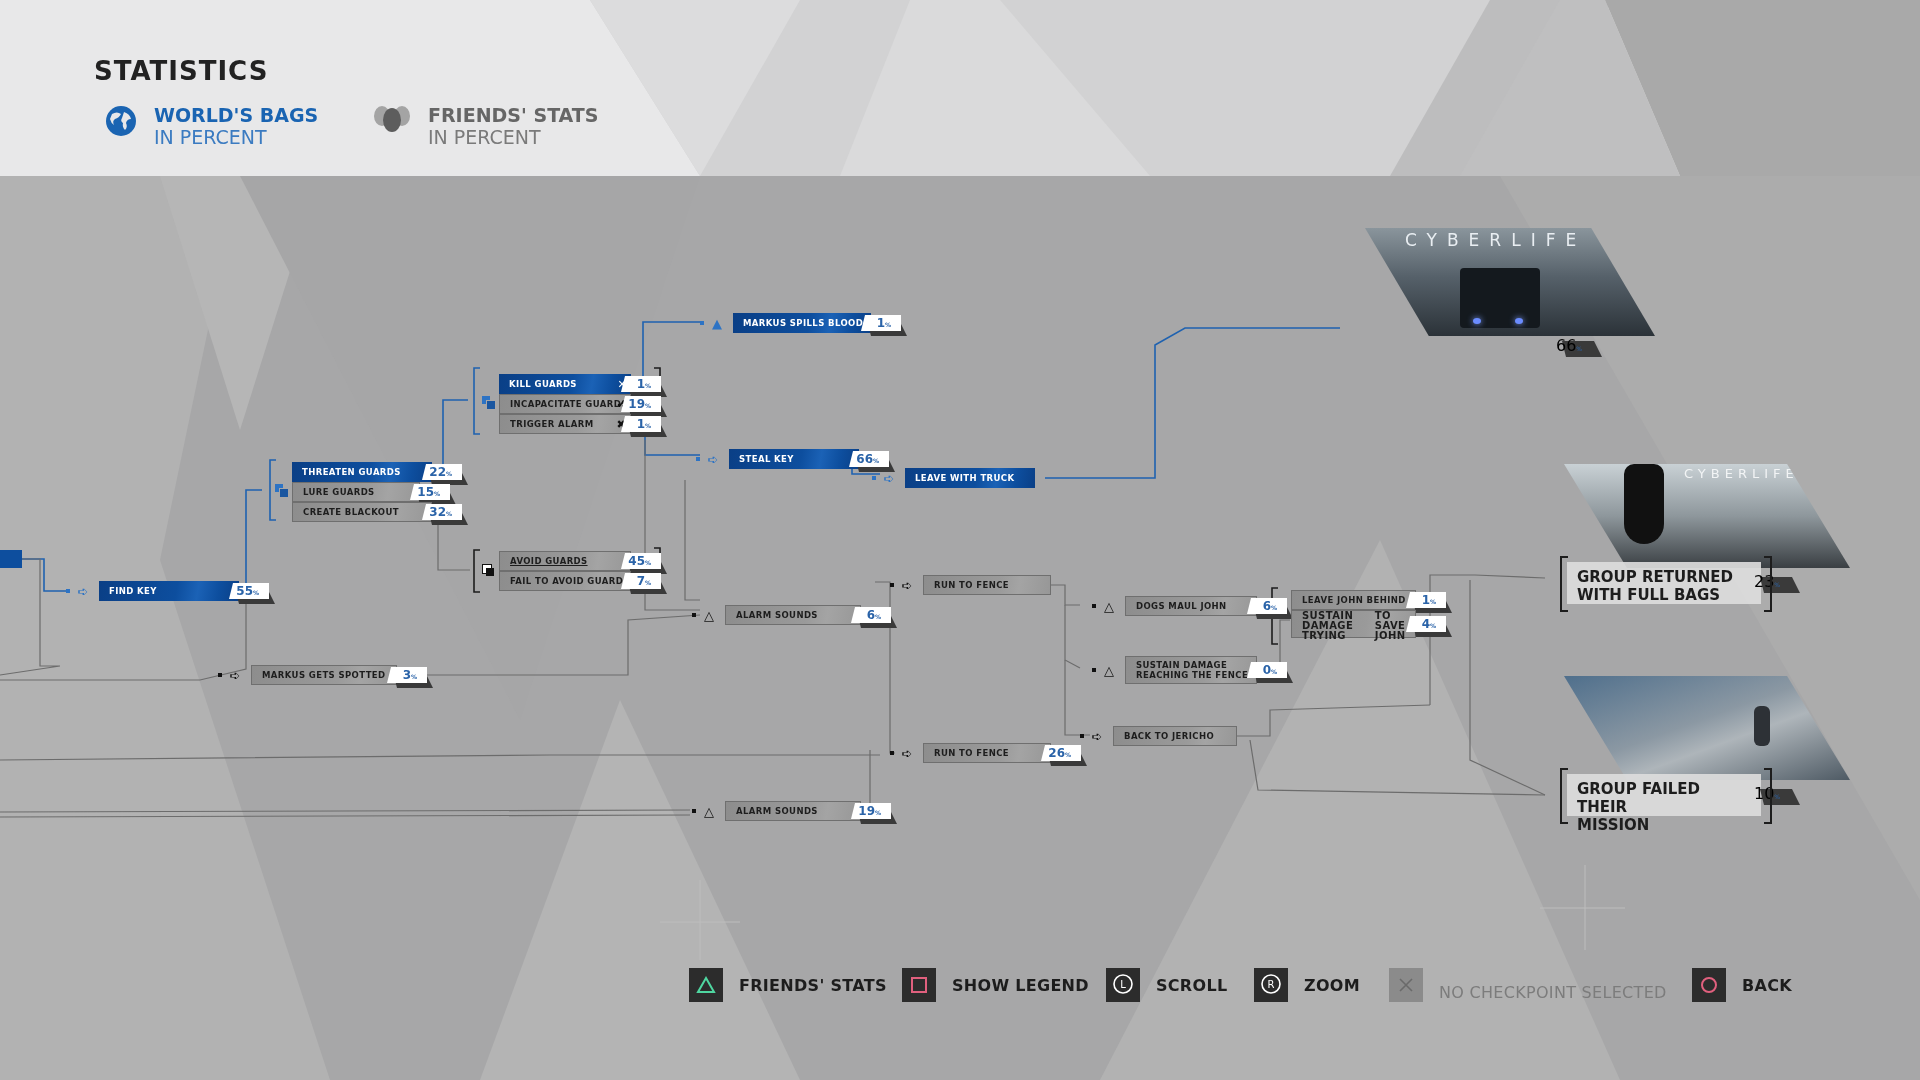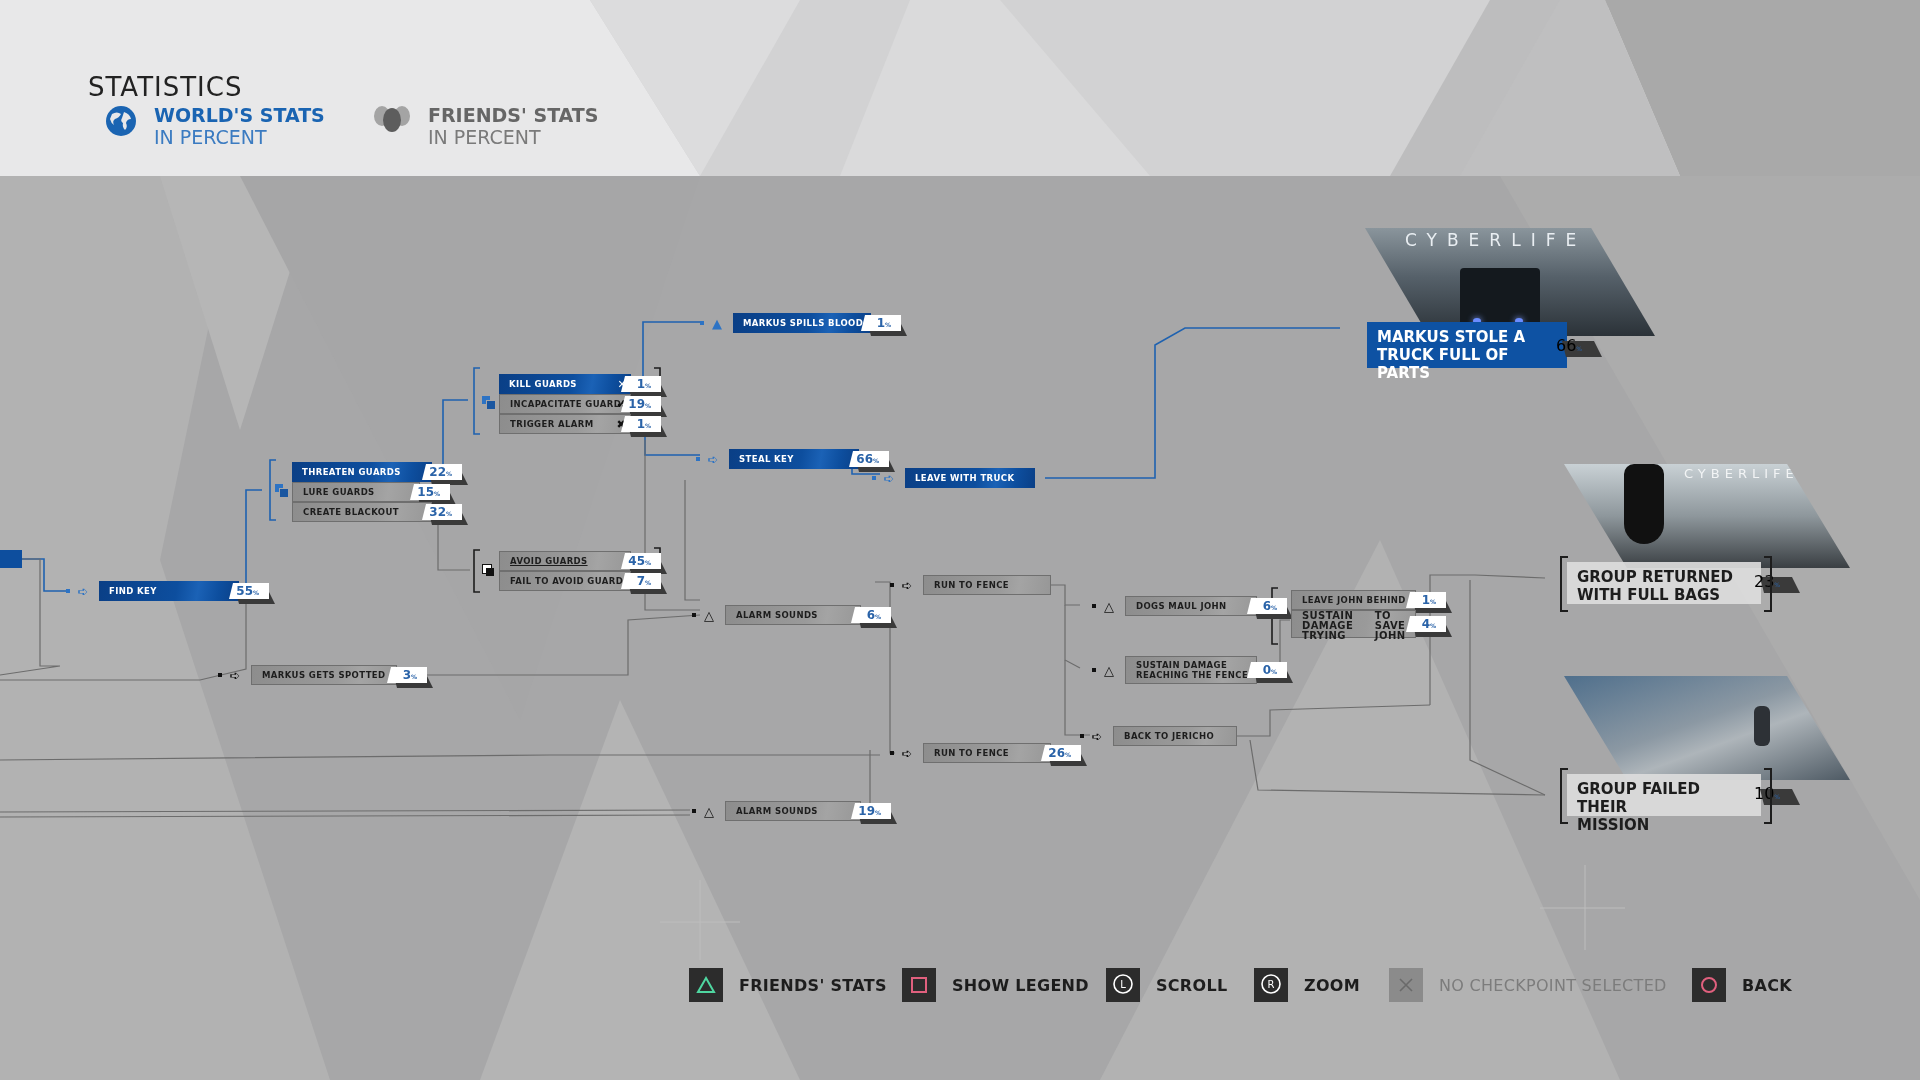--- a/index.html
+++ b/index.html
@@ -4,22 +4,22 @@
 <style>
   html, body { margin:0; padding:0; }
   body {
     width:1920px; height:1080px; overflow:hidden; position:relative;
     background:#a9a9a9;
     font-family:"DejaVu Sans", sans-serif;
   }
   .bg-svg { position:absolute; left:0; top:0; width:1920px; height:1080px; }
   .header { position:absolute; left:0; top:0; width:1920px; height:176px; }
   .title {
-    position:absolute; left:88px; top:56px; font-size:26px; letter-spacing:1px;
-    color:#222; font-weight:normal;margin-top:16px;
+    position:absolute; left:94px; top:56px; font-size:26px; letter-spacing:1px;
+    color:#222; font-weight:bold;
   }
   .tab { position:absolute; top:104px; display:flex; align-items:flex-start; }
   .tab .ico { width:34px; height:34px; margin-right:16px; margin-top:0; }
   .tab .t1 { font-size:19px; font-weight:bold; line-height:22px; }
   .tab .t2 { font-size:19px; line-height:22px; }
   .tab.active .t1, .tab.active .t2 { color:#1a64b2; }
   .tab.inactive .t1, .tab.inactive .t2 { color:#666; }
   .tab.active .t2 { color:#3b7bc1; }
   .tab.inactive .t2 { color:#7a7a7a; }
 
@@ -113,21 +113,21 @@
 <div class="header">
   <div class="title">STATISTICS</div>
 
   <div class="tab active" style="left:104px;">
     <svg class="ico" viewBox="0 0 34 34">
       <circle cx="17" cy="17" r="15" fill="#1a64b2"></circle>
       <path d="M8 10 q5 -3 9 0 q-2 4 -6 5 q-3 2 -1 6 q-3 -2 -4 -6z" fill="#e8e8e9"></path>
       <path d="M20 8 q6 2 7 7 q-4 0 -5 4 q2 4 -1 7 q-3 -3 -2 -7 q-3 -2 -1 -5z" fill="#e8e8e9"></path>
     </svg>
     <div>
-      <div class="t1">WORLD'S STATS</div>
+      <div class="t1">WORLD'S BAGS</div>
       <div class="t2">IN PERCENT</div>
     </div>
   </div>
 
   <div class="tab inactive" style="left:372px;">
     <svg class="ico" viewBox="0 0 40 34" style="width:40px;">
       <ellipse cx="10" cy="12" rx="8" ry="10" fill="#a4a4a4"></ellipse>
       <ellipse cx="30" cy="12" rx="8" ry="10" fill="#a4a4a4"></ellipse>
       <ellipse cx="20" cy="16" rx="9" ry="12" fill="#5d5d5d"></ellipse>
     </svg>
@@ -394,24 +394,20 @@
     </div>
 </div>
 
 <div class="card blue" style="left:1360px;top:228px;width:300px;height:150px;">
   <div class="img" style="left:5px;top:0;width:290px;height:108px;background:linear-gradient(180deg,#8a959c 0%,#56616a 45%,#2b3238 100%);">
     <div style="position:absolute;left:40px;top:2px;color:#e9eef2;font-size:17px;letter-spacing:10px;">CYBERLIFE</div>
     <div style="position:absolute;left:95px;top:40px;width:80px;height:60px;background:#14191e;border-radius:4px;"></div>
     <div style="position:absolute;left:108px;top:90px;width:8px;height:6px;background:#6b8cff;border-radius:50%;box-shadow:0 0 6px #7fa0ff;"></div>
     <div style="position:absolute;left:150px;top:90px;width:8px;height:6px;background:#6b8cff;border-radius:50%;box-shadow:0 0 6px #7fa0ff;"></div>
   </div>
-  <div class="cap" style="left:7px;top:94px;width:200px;height:46px;">
-    <div>MARKUS STOLE A</div>
-    <div>TRUCK FULL OF PARTS</div>
-  </div>
   <div class="pct-wrap cpct" style="left:206px;top:108px;">
       <div class="shadow"></div>
       <div class="pct"><span>66</span><small>%</small></div>
     </div>
 </div>
 
 <div class="card grey" style="left:1560px;top:464px;width:300px;height:150px;">
   <div class="img" style="left:4px;top:0;width:286px;height:104px;background:linear-gradient(180deg,#c9d1d5 0%,#8e979c 50%,#3a3f43 100%);">
     <div style="position:absolute;left:120px;top:2px;color:#f2f4f5;font-size:13px;letter-spacing:5px;">CYBERLIFE</div>
     <div style="position:absolute;left:60px;top:0;width:40px;height:80px;background:#111;border-radius:10px 10px 20px 20px;"></div>
@@ -475,21 +471,21 @@
 <div class="footer-btn" style="left:1254px;">
   <div class="box">
     <svg width="26" height="26" viewBox="0 0 26 26">
         <circle cx="13" cy="12" r="9" fill="none" stroke="#fff" stroke-width="1.6"></circle>
         <text x="13" y="16" font-size="10" fill="#fff" text-anchor="middle" font-family="DejaVu Sans, sans-serif">R</text>
       </svg>
   </div>
   <span class="txt">ZOOM</span>
 </div>
 
-<div class="footer-btn disabled" style="left:1389px;">
+<div class="footer-btn disabled" style="left:1389px;align-items:flex-end;">
   <div class="box">
     <svg width="18" height="18" viewBox="0 0 18 18">
         <path d="M3 3 L15 15 M15 3 L3 15" stroke="#6a6a6a" stroke-width="1.6"></path>
       </svg>
   </div>
   <span class="txt">NO CHECKPOINT SELECTED</span>
 </div>
 
 <div class="footer-btn" style="left:1692px;">
   <div class="box">

